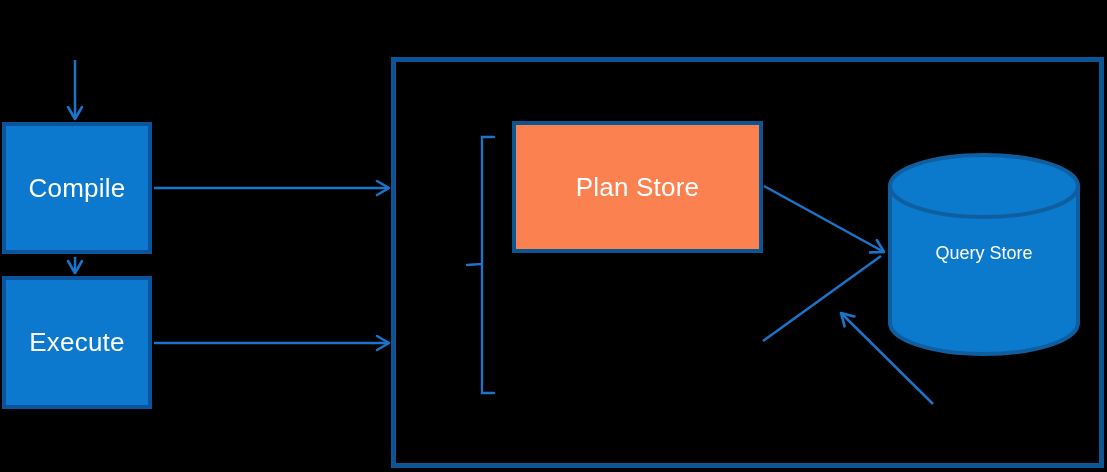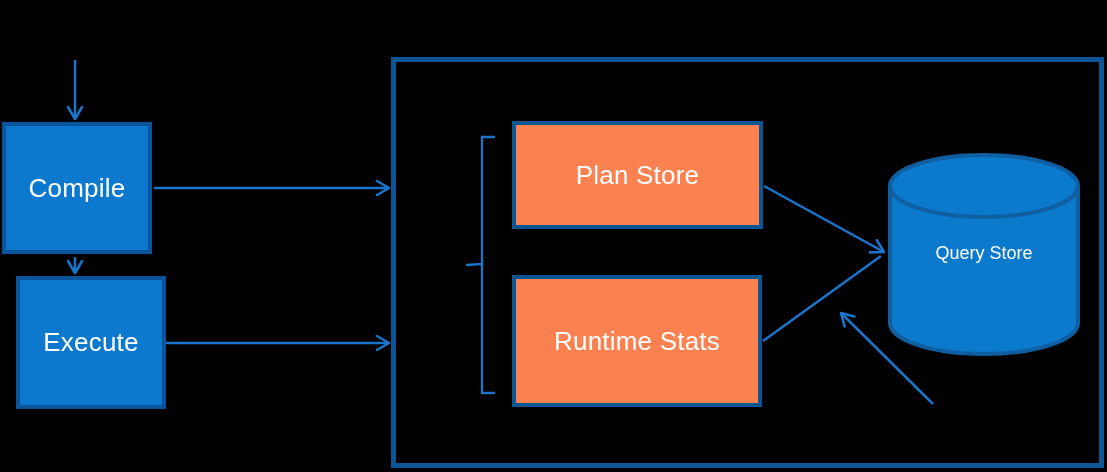--- a/index.html
+++ b/index.html
@@ -28,22 +28,22 @@
   }
   .node-process {
     background: #0c79cf;
     border: 4px solid #0b549b;
   }
   .node-store {
     background: #fc8150;
     border: 4px solid #0c5593;
   }
   .compile { left: 2px; top: 122px; width: 150px; height: 132px; }
-  .execute { left: 16px; top: 276px; width: 150px; height: 133px; }
-  .plan-store { left: 512px; top: 121px; width: 251px; height: 108px; }
+  .execute { left: 2px; top: 276px; width: 150px; height: 133px; }
+  .plan-store { left: 512px; top: 121px; width: 251px; height: 132px; }
   .runtime-stats { left: 512px; top: 275px; width: 250px; height: 132px; }
   .container-box {
     position: absolute;
     box-sizing: border-box;
     left: 391px; top: 57px;
     width: 713px; height: 411px;
     border: 5px solid #0d5695;
     background: transparent;
   }
   .cyl-label {
@@ -92,21 +92,18 @@
   <div class="node node-process compile">
     <span>Compile</span>
   </div>
   <div class="node node-process execute">
     <span>Execute</span>
   </div>
 
   <div class="node node-store plan-store">
     <span>Plan Store</span>
   </div>
-  <div class="node node-store runtime-stats">
-    <span>Runtime Stats</span>
-  </div>
 
   <div class="cyl-label">
     <div>Query Store</div>
   </div>
 
 </div>
 
 </body></html>

